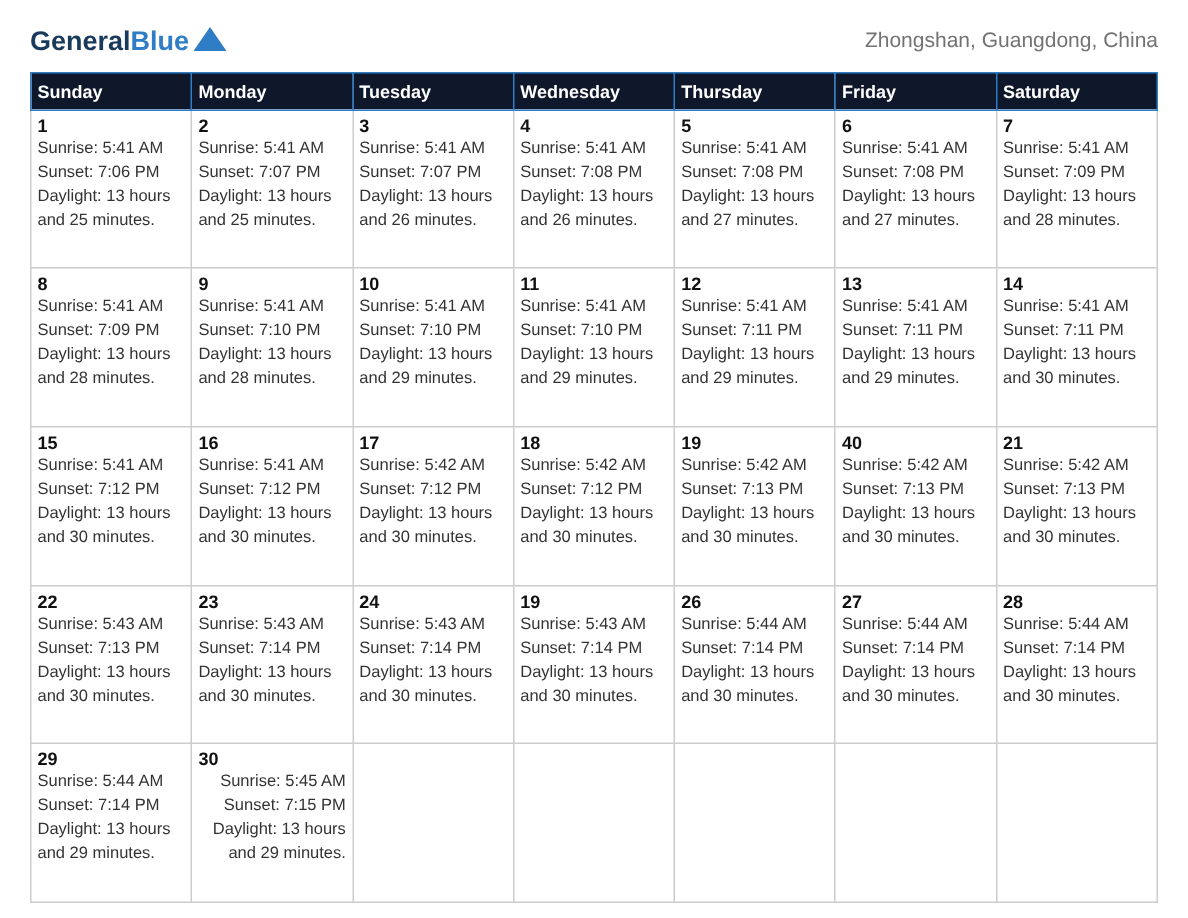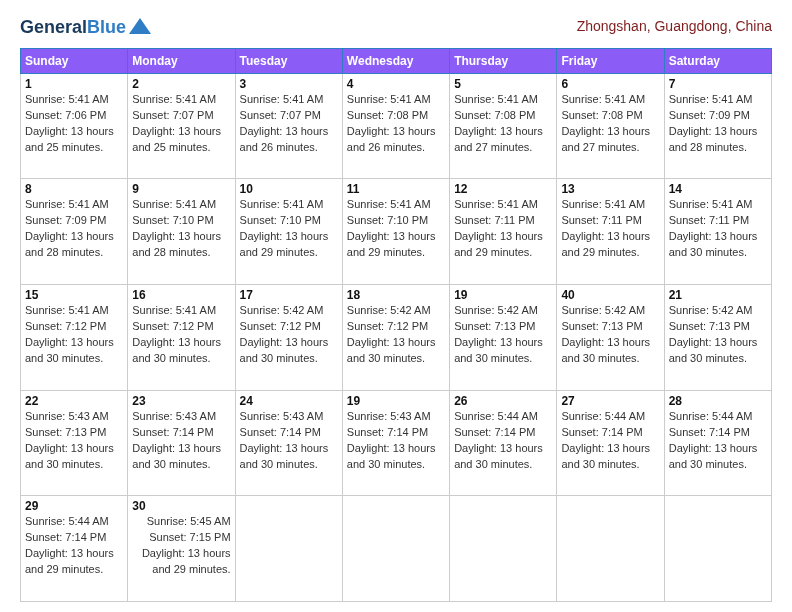--- a/index.html
+++ b/index.html
@@ -37,31 +37,31 @@
     .title-block {
       text-align: right;
     }
     .month-title {
       font-size: 32px;
       font-weight: bold;
       color: #1a3a5c;
     }
     .location {
       font-size: 14px;
-      color: #7f1d1d;
+      color: #737373;
     }
     .calendar {
       flex: 1;
       border: 1px solid #ccc;
       border-collapse: collapse;
       width: 100%;
       table-layout: fixed;
     }
     .calendar th {
-      background: #8b5cf6;
+      background: #0f172a;
       color: #fff;
       font-size: 12px;
       font-weight: bold;
       padding: 5px 4px;
       text-align: left;
       border: 1px solid #2e7dc5;
     }
     .calendar td {
       border: 1px solid #ccc;
       vertical-align: top;

